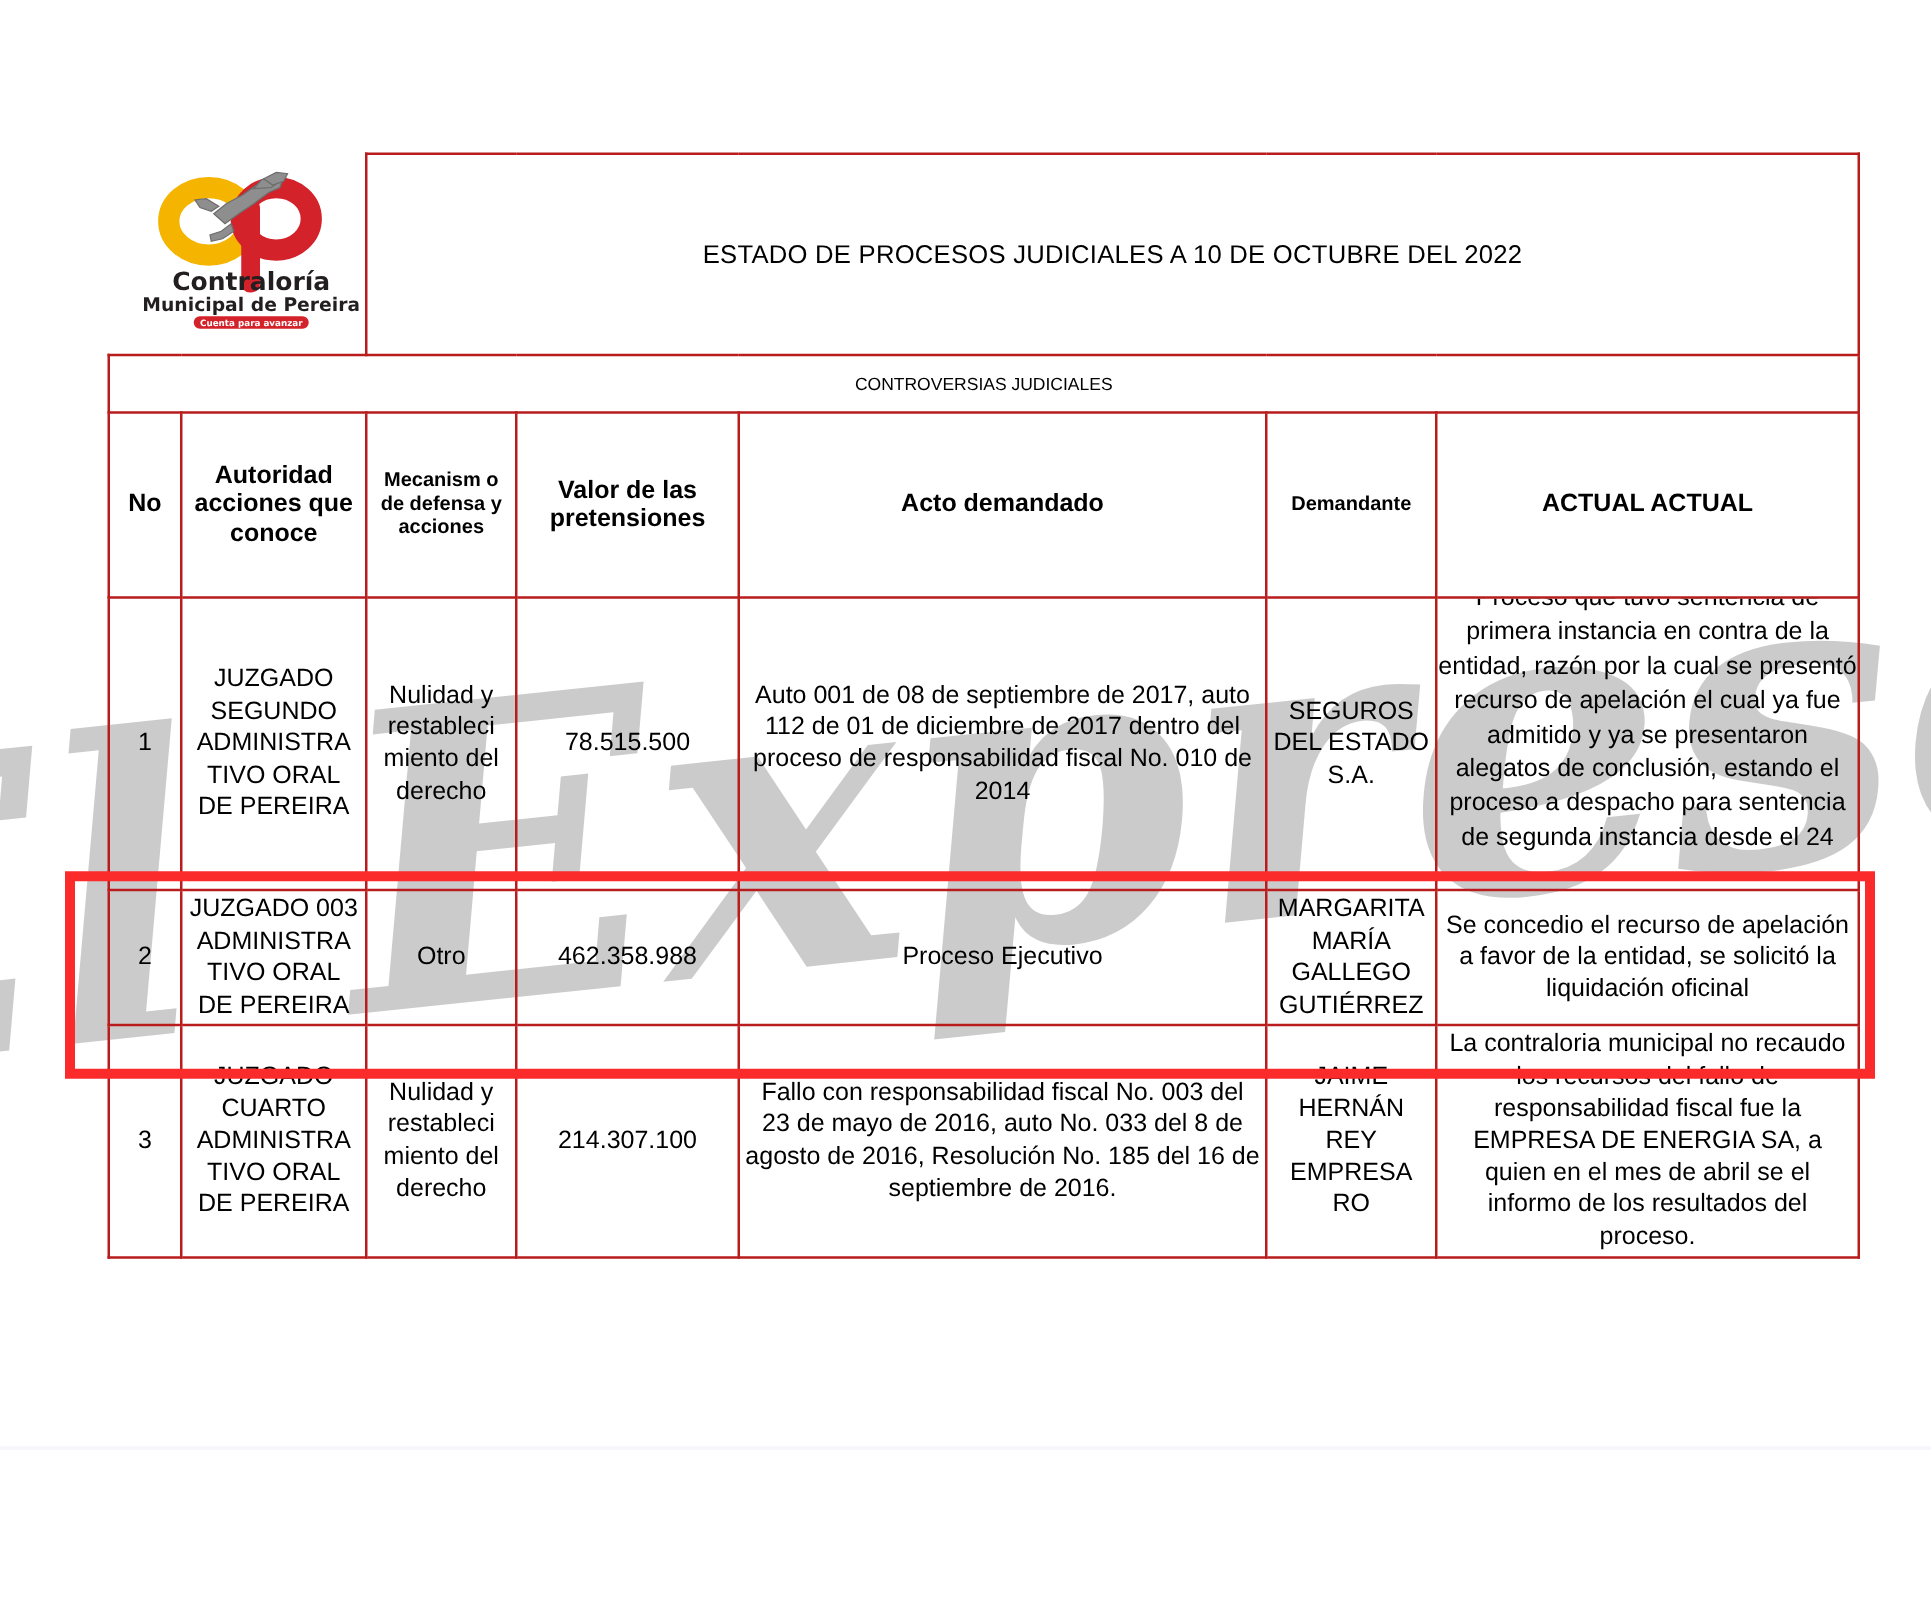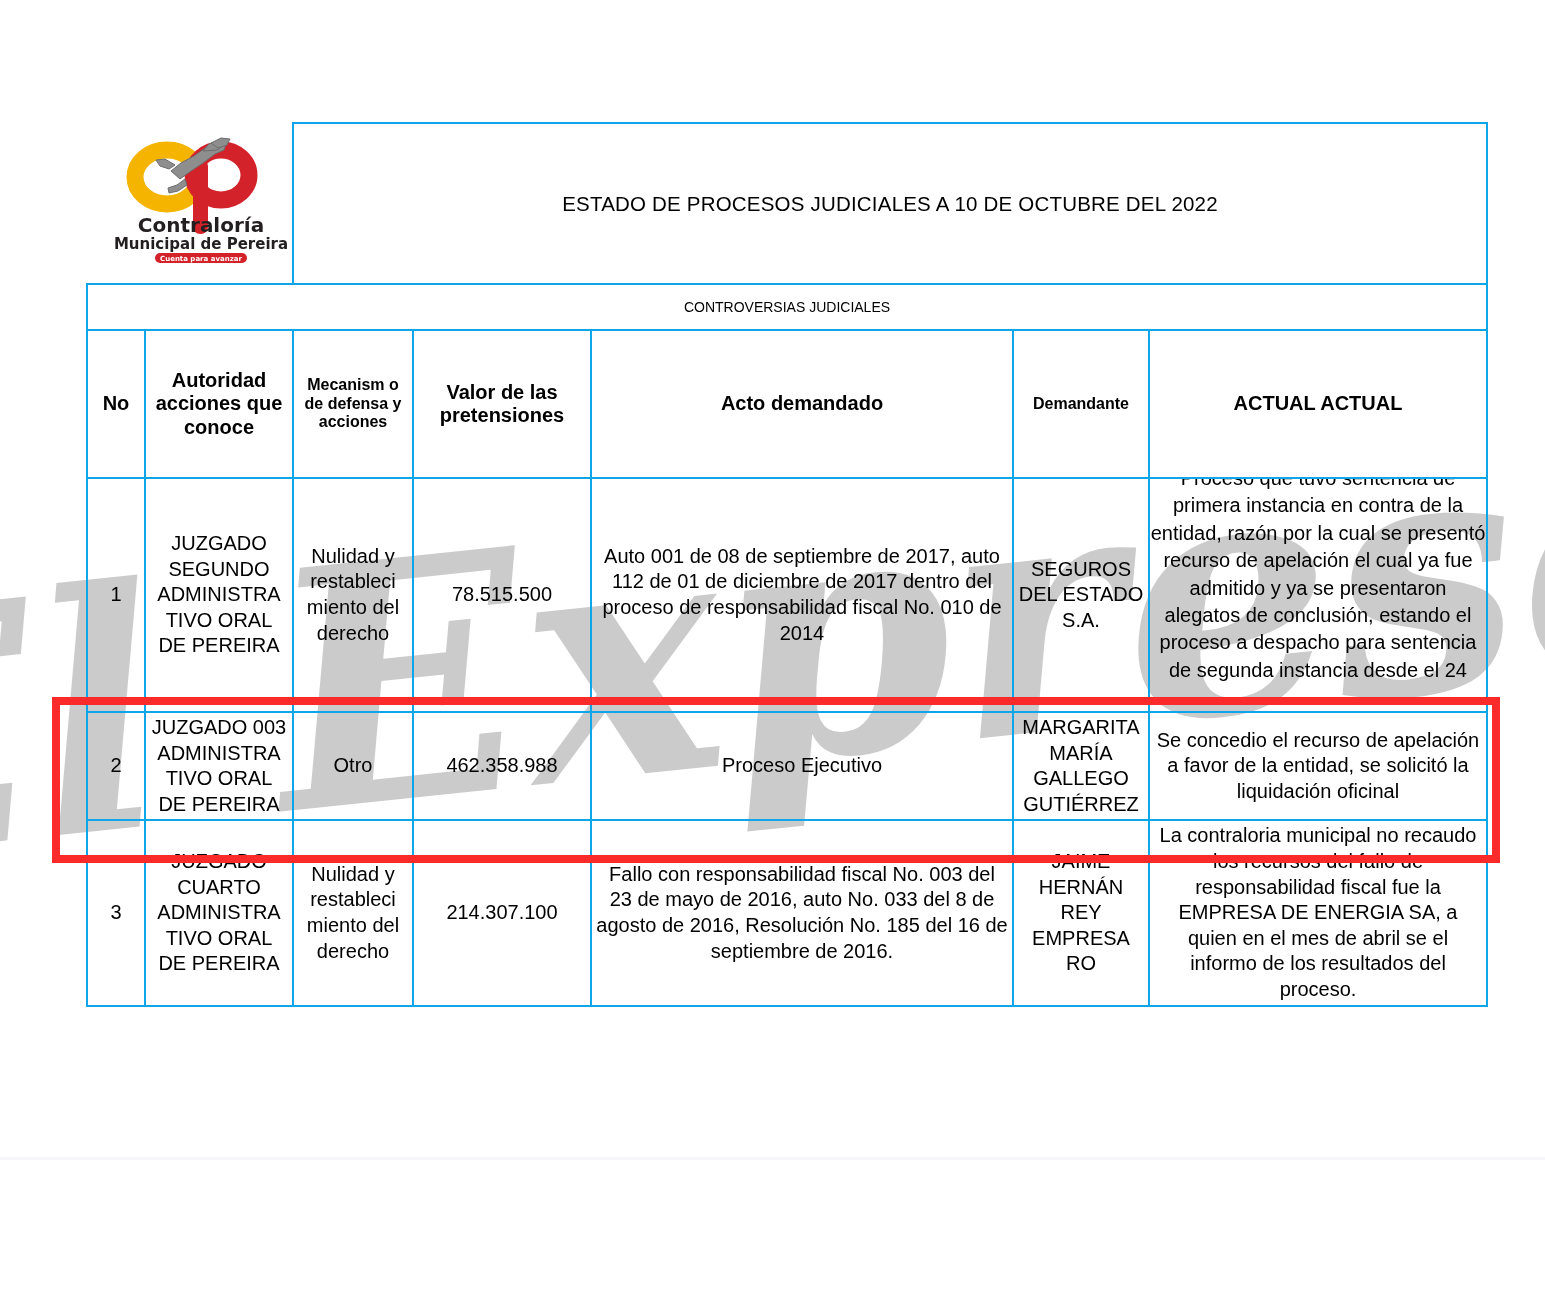--- a/index.html
+++ b/index.html
@@ -64,21 +64,21 @@
     width: 1400px;
     z-index: 5;
   }
   table.jt {
     border-collapse: collapse;
     table-layout: fixed;
     width: 1400px;
     background: transparent;
   }
   table.jt td {
-    border: 2px solid #0ea5e9;
+    border: 2px solid #b91c1c;
     vertical-align: middle;
     text-align: center;
     padding: 2px 4px;
     background: transparent;
   }
   
   td.logo-cell {
     border: none !important;
     background: transparent;
   }

